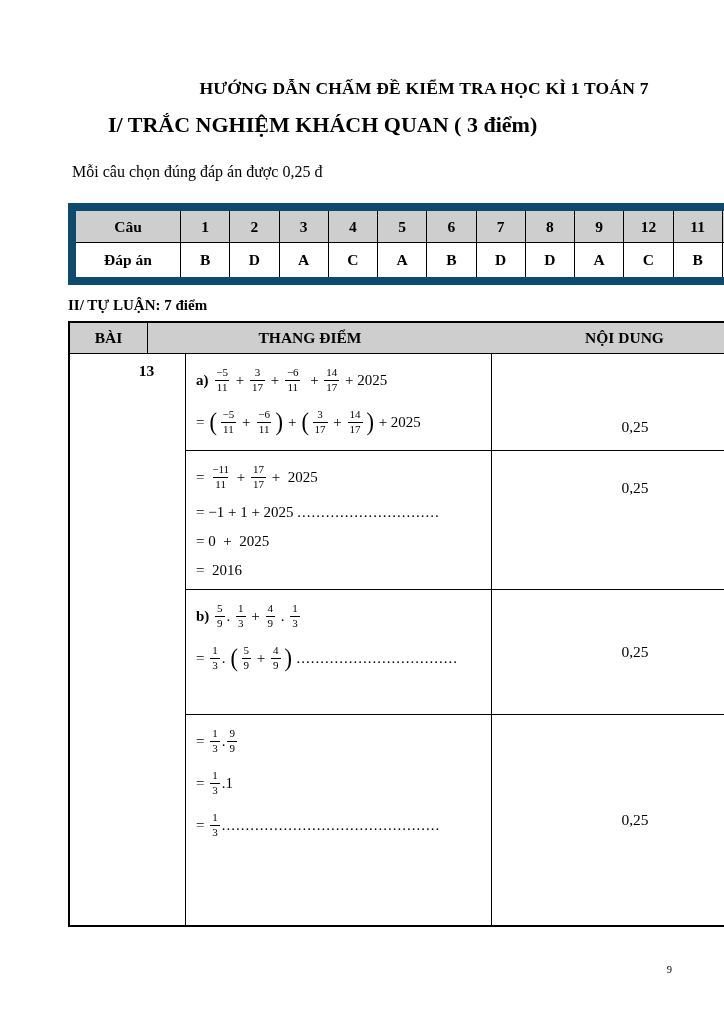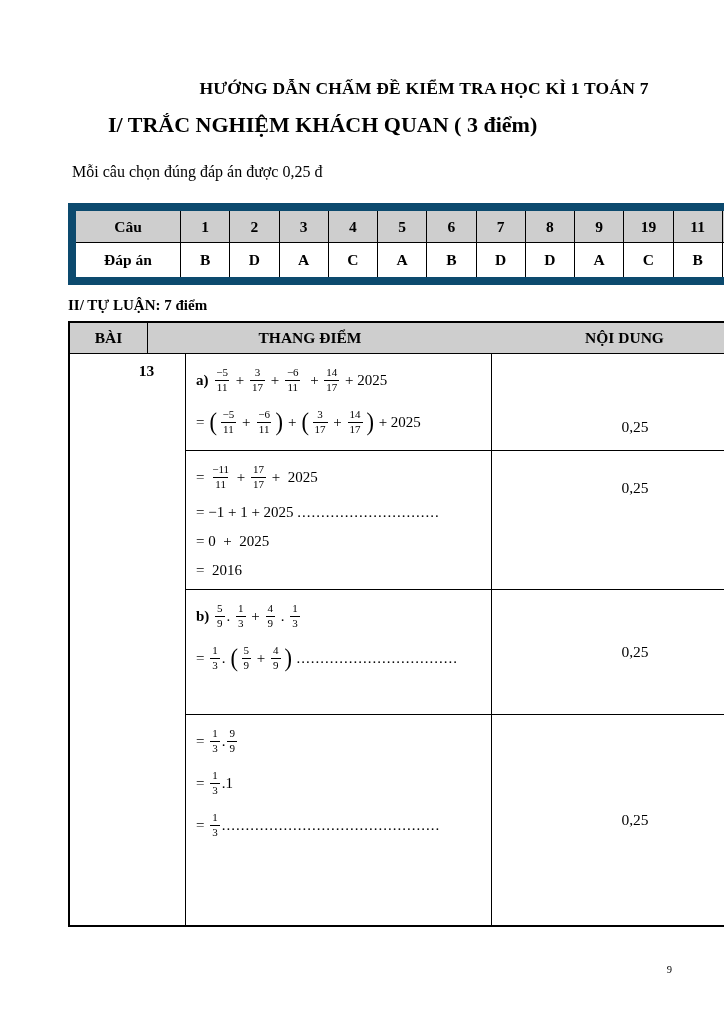--- a/index.html
+++ b/index.html
@@ -73,21 +73,21 @@
       <div class="c hd">Câu</div>
       <div class="c hd">1</div>
       <div class="c hd">2</div>
       <div class="c hd">3</div>
       <div class="c hd">4</div>
       <div class="c hd">5</div>
       <div class="c hd">6</div>
       <div class="c hd">7</div>
       <div class="c hd">8</div>
       <div class="c hd">9</div>
-      <div class="c hd">19</div>
+      <div class="c hd">12</div>
       <div class="c hd">11</div>
       <div class="c hd lastcol">12</div>
       <div class="c">Đáp án</div>
       <div class="c">B</div>
       <div class="c">D</div>
       <div class="c">A</div>
       <div class="c">C</div>
       <div class="c">A</div>
       <div class="c">B</div>
       <div class="c">D</div>

